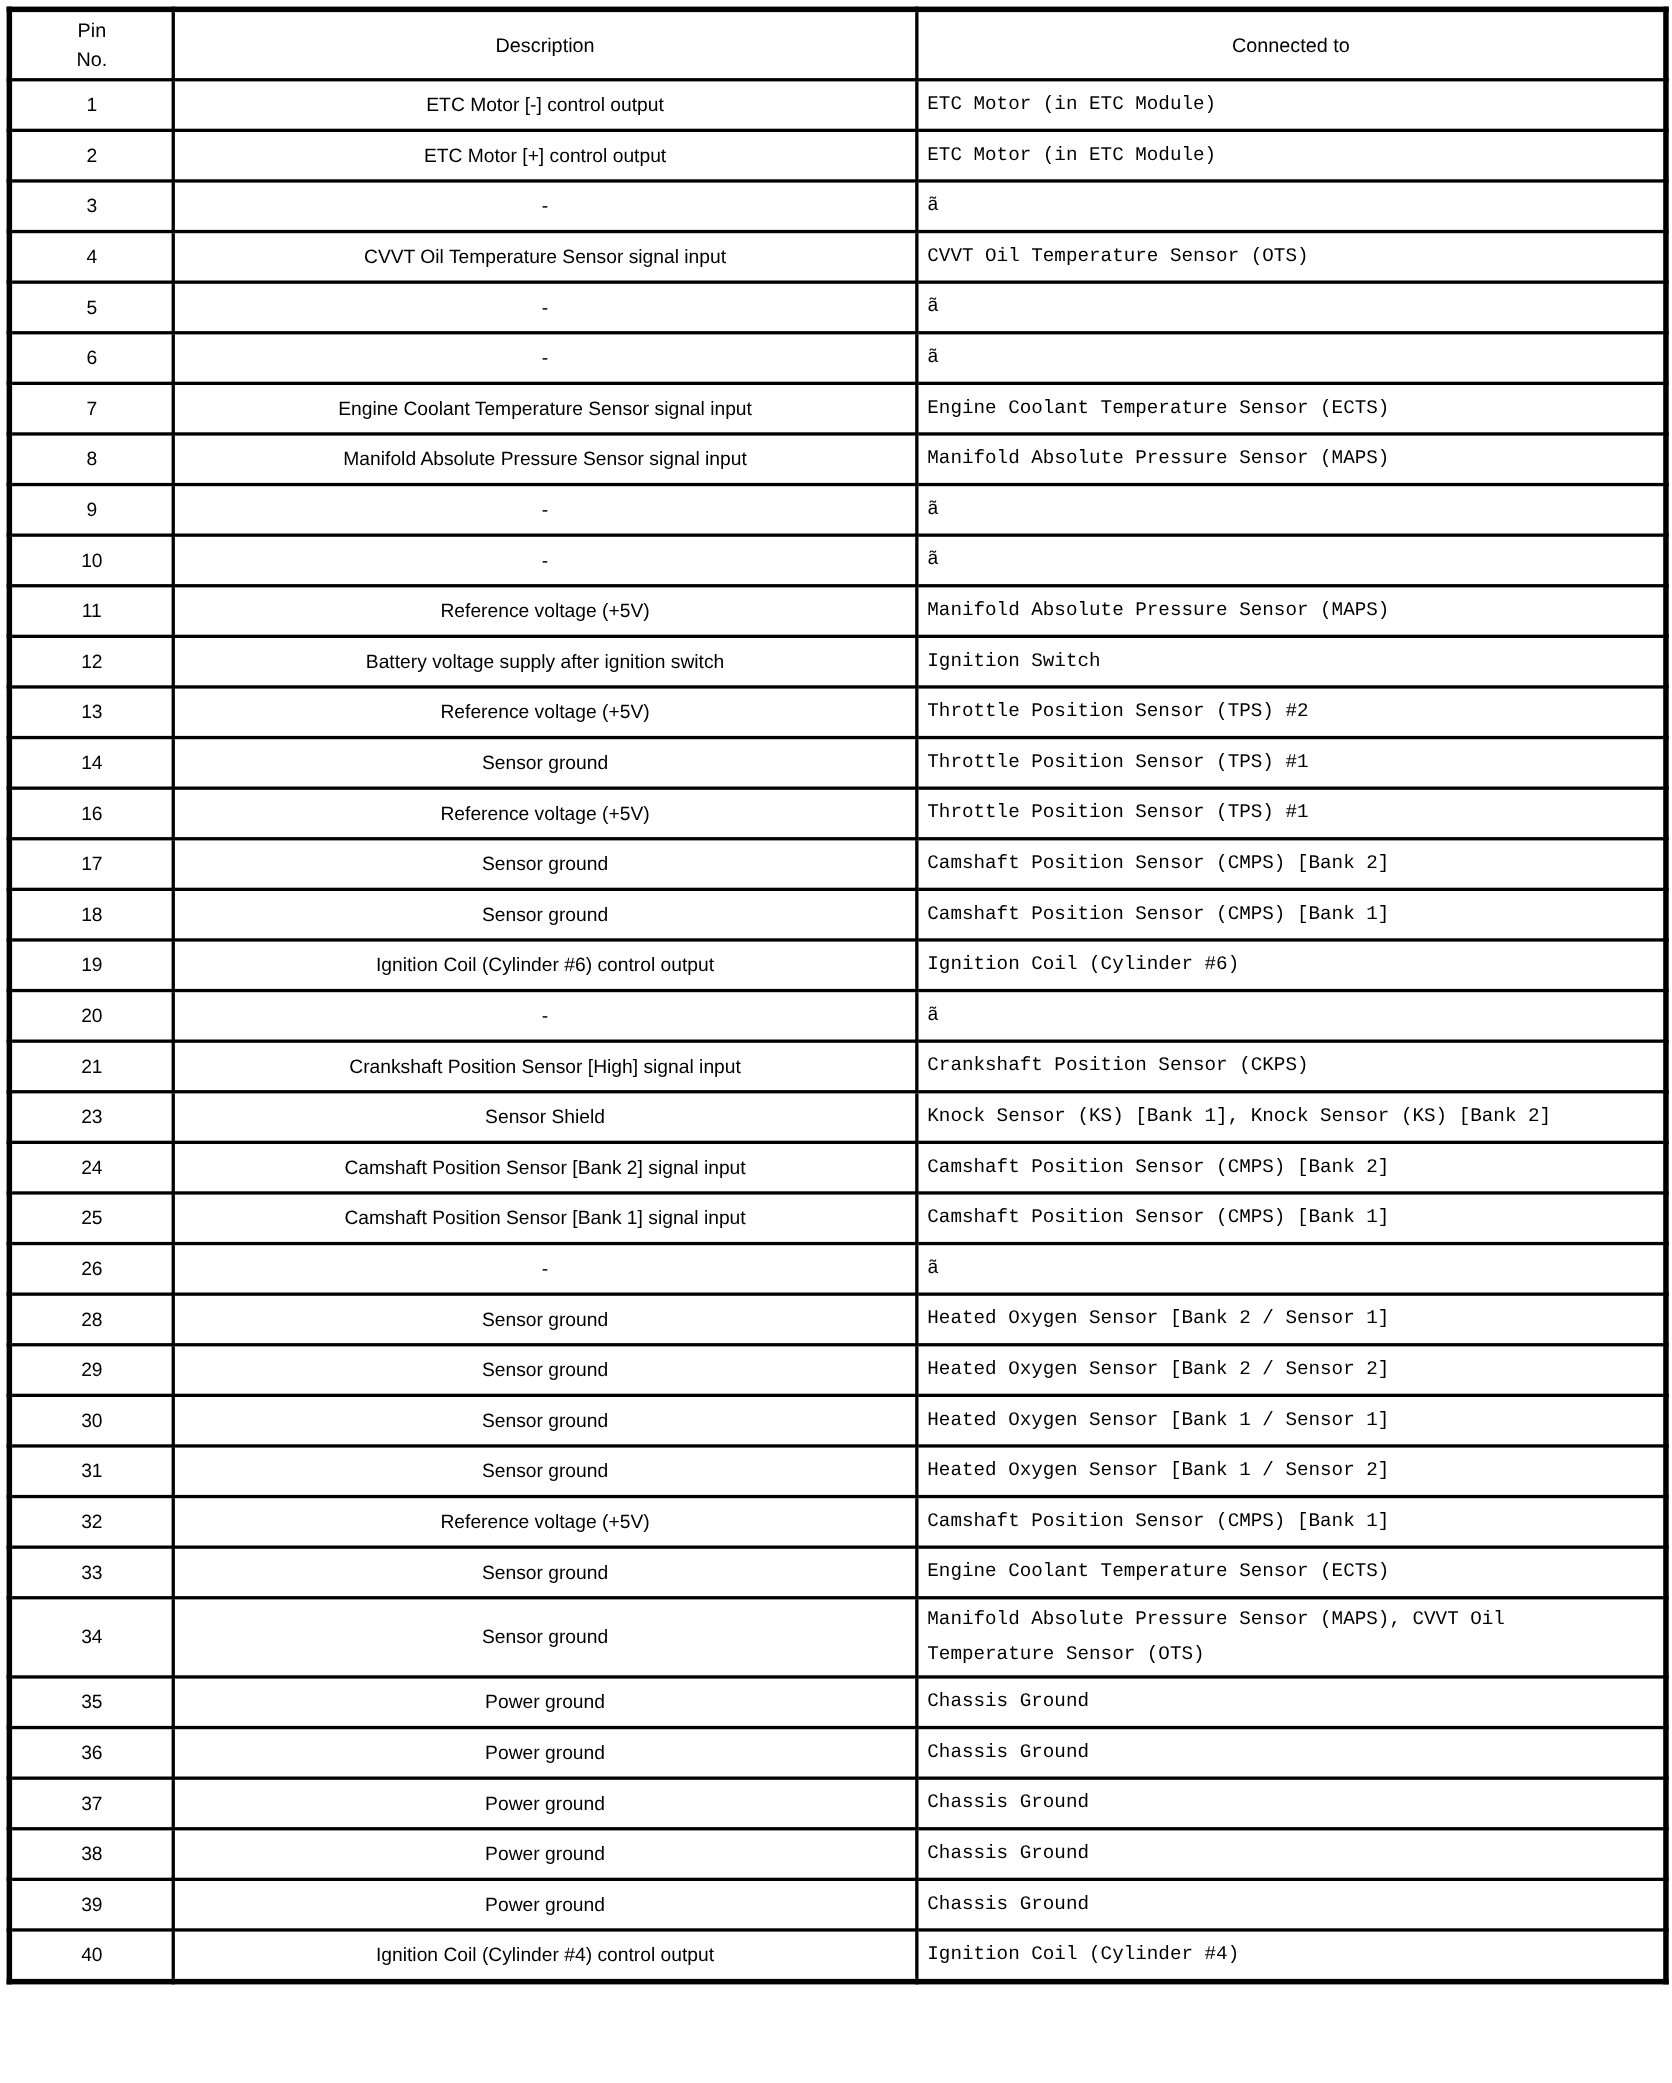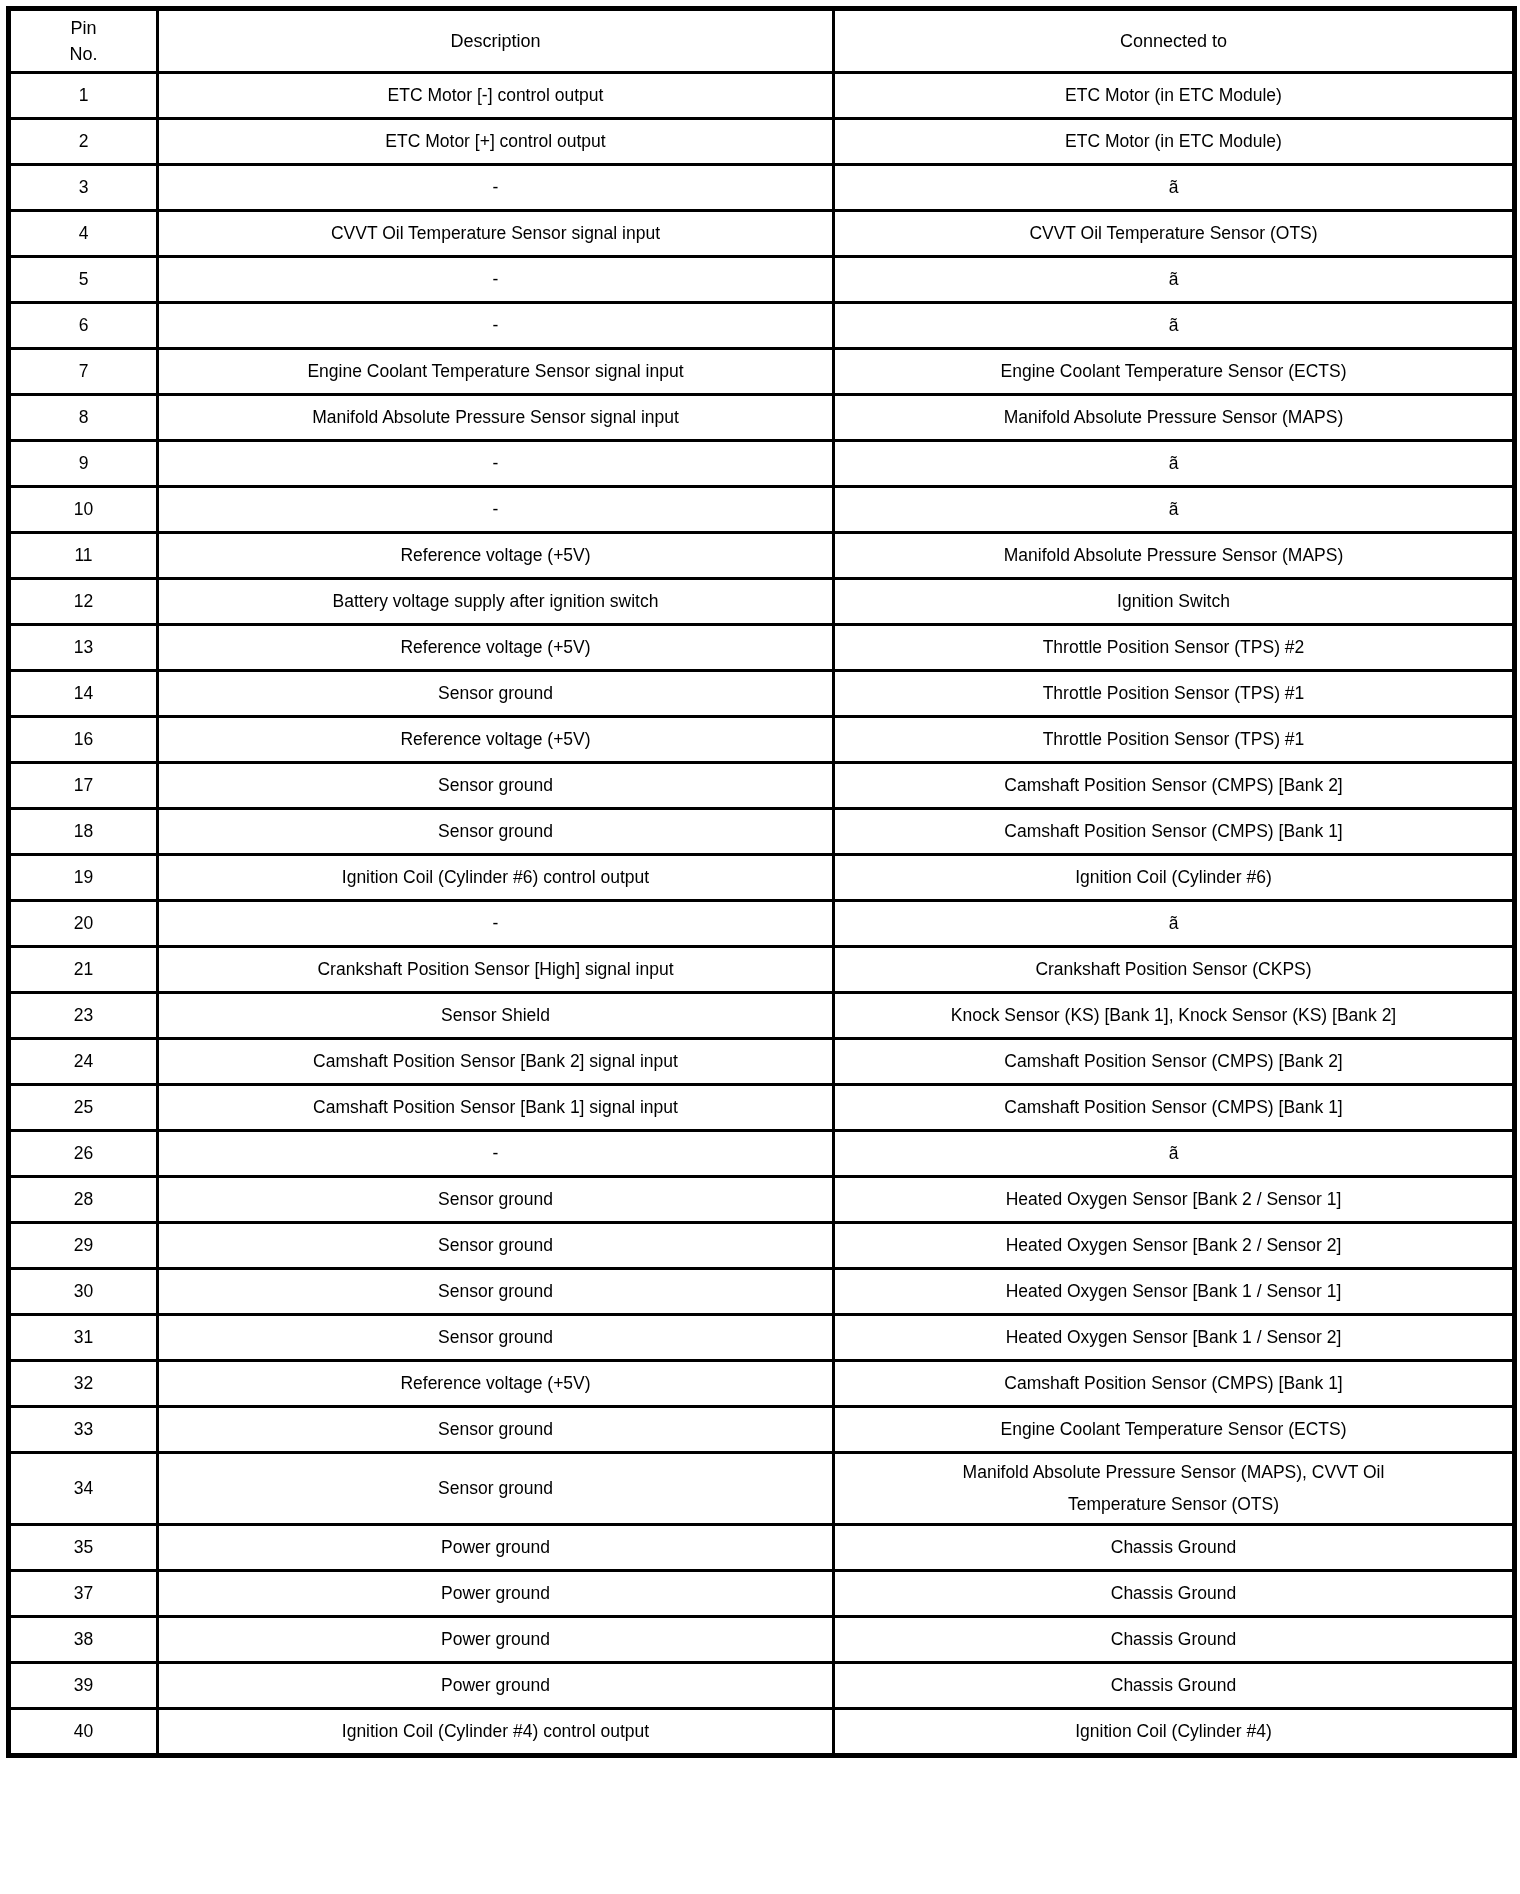--- a/index.html
+++ b/index.html
@@ -50,22 +50,23 @@
     text-align: center;
     padding: 3px 4px;
   }
   td.desc-cell {
     text-align: center;
   }
   td.desc-cell.dash {
     text-align: center;
   }
   td.conn-cell {
-    text-align: center;
+    text-align: left;
     white-space: pre-line;
+    font-family: Liberation Mono, monospace;
   }
 </style>
 </head>
 <body>
 
 <table class="pin-table">
   <colgroup>
     <col style="width:149px">
     <col style="width:676px">
     <col style="width:681px">
@@ -234,20 +235,25 @@
         <td class="desc-cell">Sensor ground</td>
         <td class="conn-cell">Manifold Absolute Pressure Sensor (MAPS), CVVT Oil
 Temperature Sensor (OTS)</td>
       </tr>
       <tr>
         <td class="pin-cell">35</td>
         <td class="desc-cell">Power ground</td>
         <td class="conn-cell">Chassis Ground</td>
       </tr>
       <tr>
+        <td class="pin-cell">36</td>
+        <td class="desc-cell">Power ground</td>
+        <td class="conn-cell">Chassis Ground</td>
+      </tr>
+      <tr>
         <td class="pin-cell">37</td>
         <td class="desc-cell">Power ground</td>
         <td class="conn-cell">Chassis Ground</td>
       </tr>
       <tr>
         <td class="pin-cell">38</td>
         <td class="desc-cell">Power ground</td>
         <td class="conn-cell">Chassis Ground</td>
       </tr>
       <tr>

